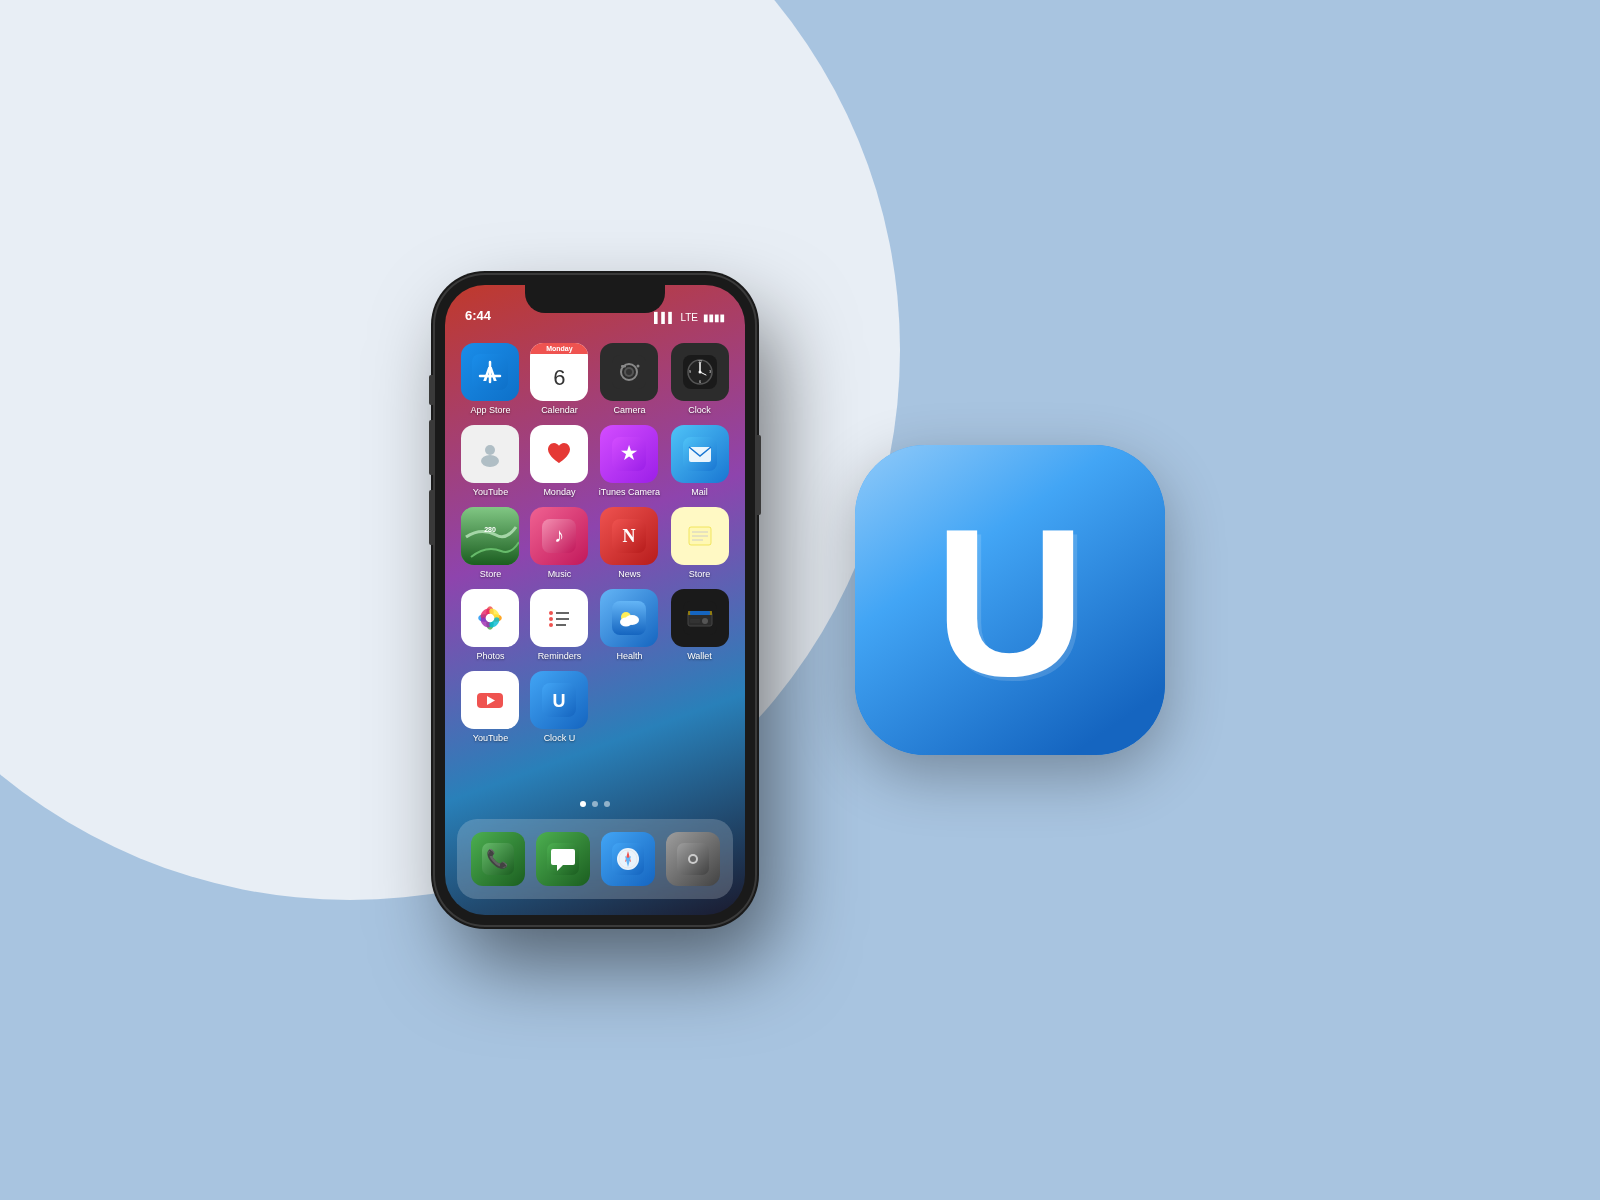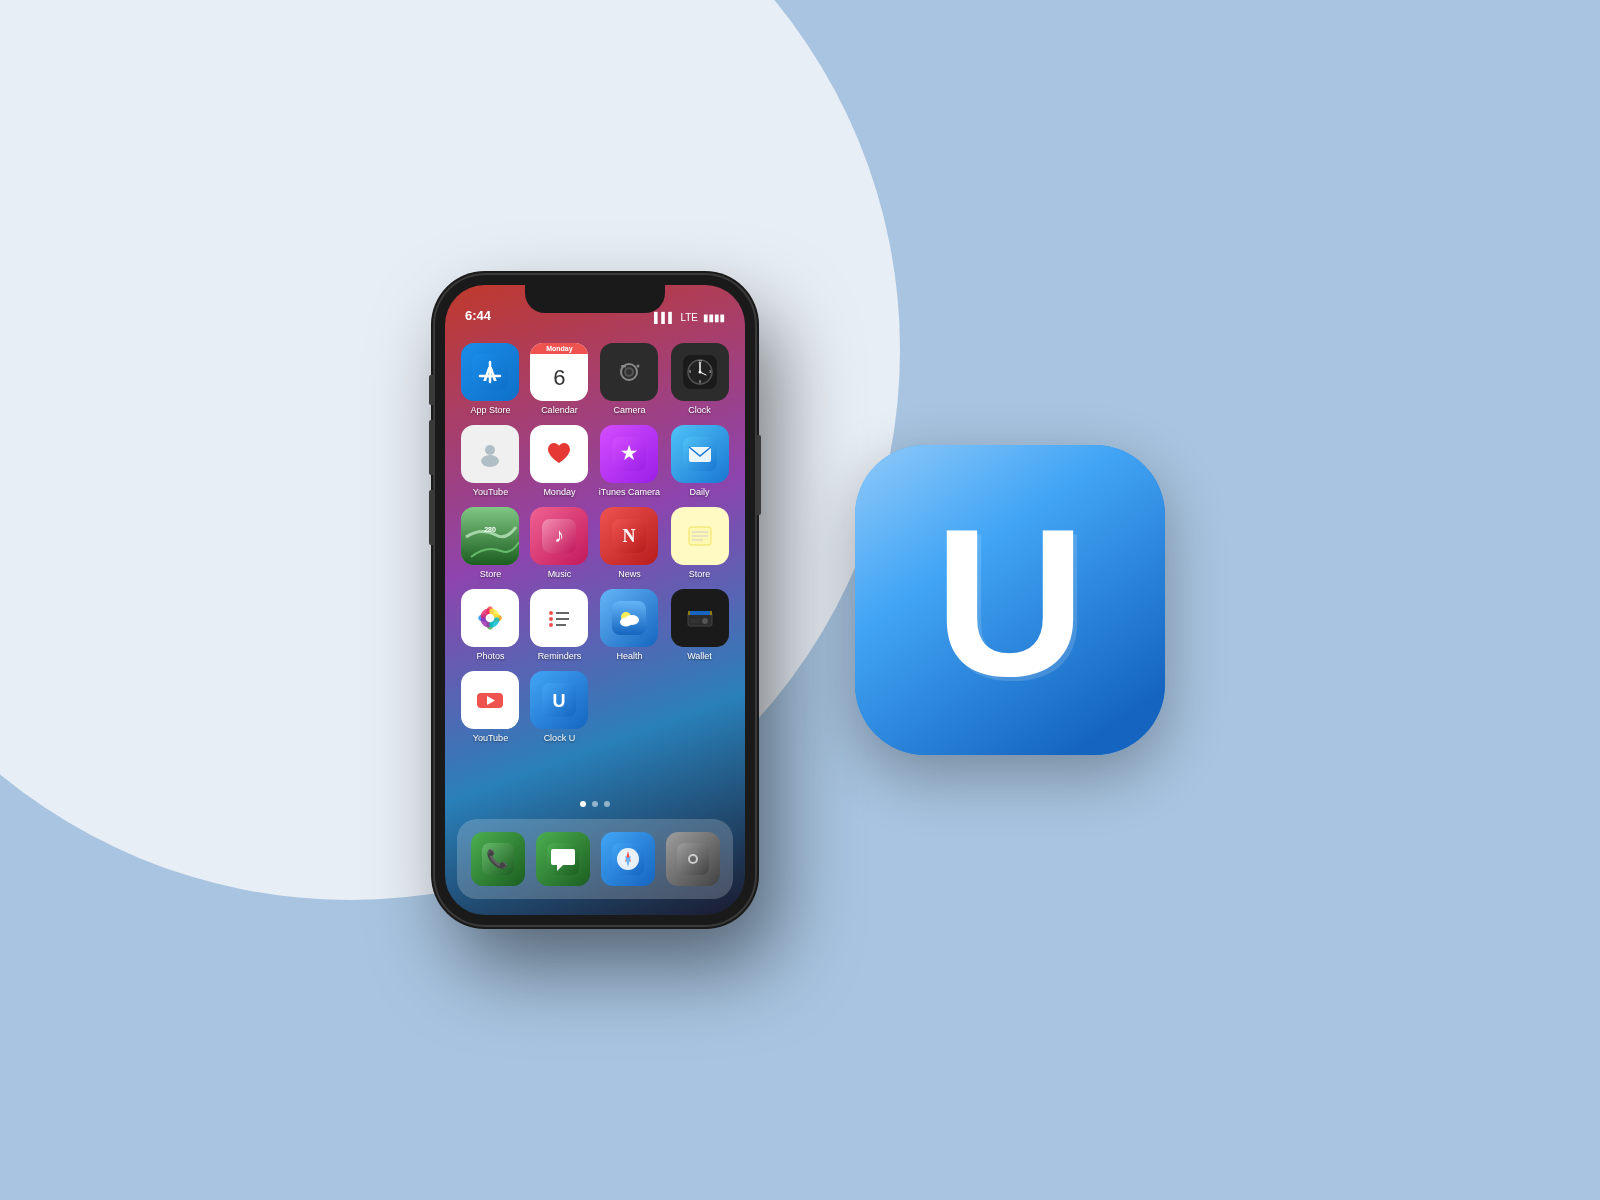--- a/index.html
+++ b/index.html
@@ -422,21 +422,21 @@
                   <linearGradient id="mailG" x1="0" y1="0" x2="1" y2="1">
                     <stop offset="0%" stop-color="#4fc3f7"></stop>
                     <stop offset="100%" stop-color="#1976d2"></stop>
                   </linearGradient>
                 </defs>
               <rect width="34" height="34" rx="8" fill="url(#mailG)"></rect>
               <rect x="6" y="10" width="22" height="15" rx="2" fill="white" opacity="0.9"></rect>
               <polyline points="6,10 17,19 28,10" fill="none" stroke="#1976d2" stroke-width="1.5"></polyline>
             </svg>
           </div>
-          <span class="app-icon-label">Daily</span>
+          <span class="app-icon-label">Mail</span>
         </div>
 
         <div class="app-icon">
           <div class="app-icon-img" style="background: linear-gradient(135deg, #81c784, #388e3c); overflow:hidden; position:relative;">
             <svg width="58" height="58" viewBox="0 0 58 58">
               <defs>
                   <linearGradient id="mapsG" x1="0" y1="0" x2="0" y2="1">
                     <stop offset="0%" stop-color="#81c784"></stop>
                     <stop offset="100%" stop-color="#1b5e20"></stop>
                   </linearGradient>

